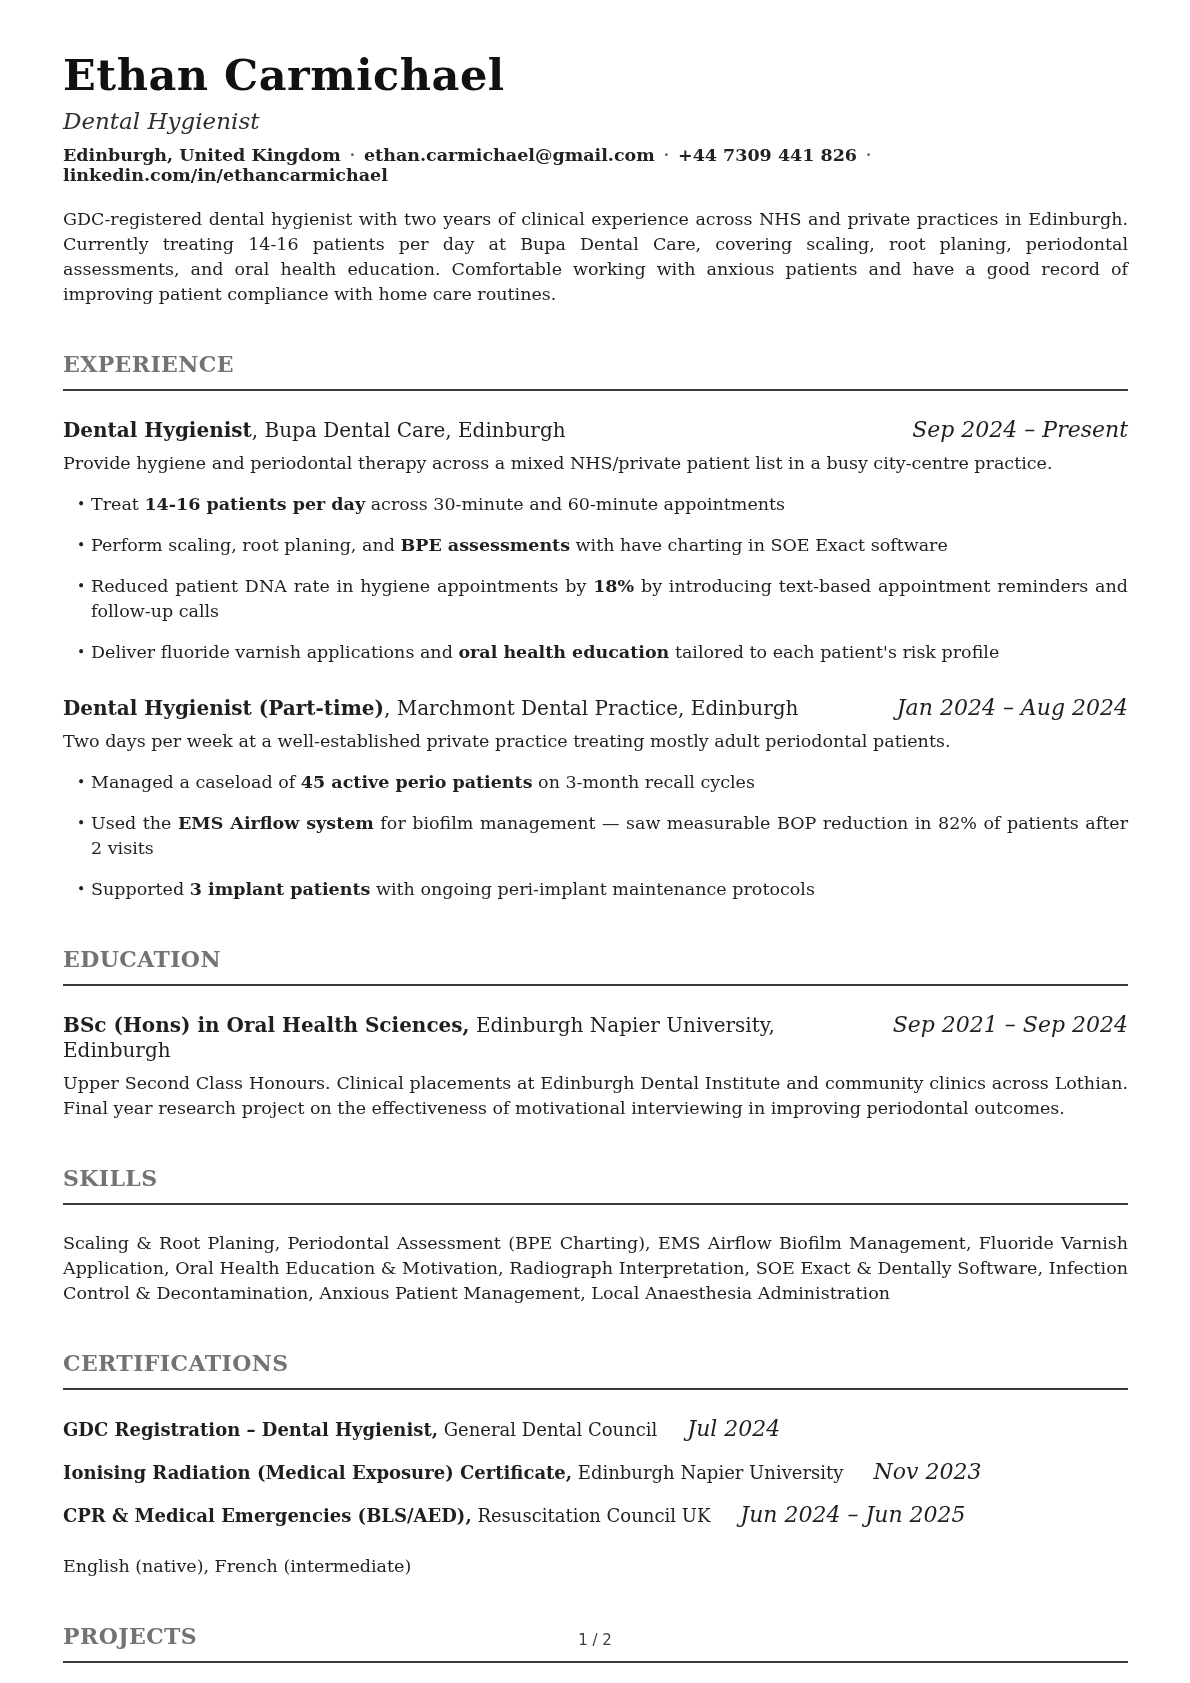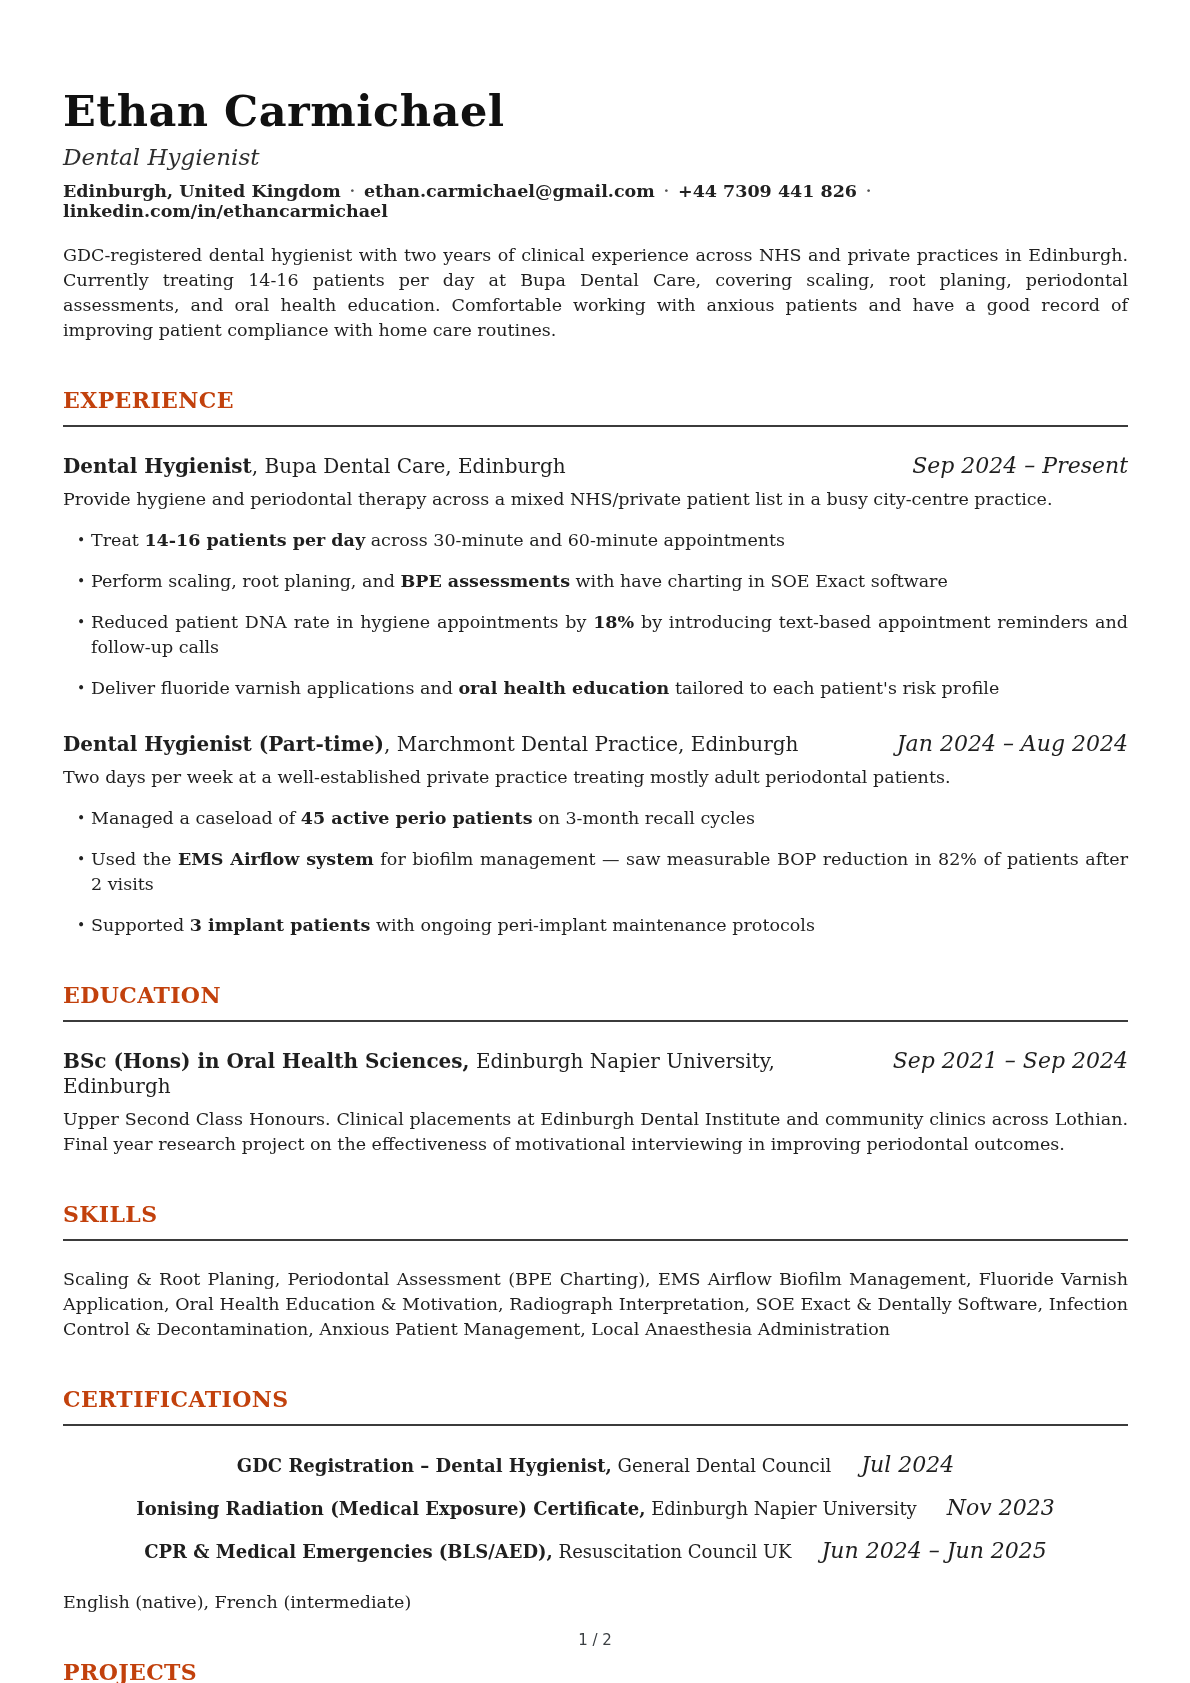--- a/index.html
+++ b/index.html
@@ -16,21 +16,20 @@
   }
   .content {
     padding: 52px 62px 0 63px;
   }
   .name {
     font-size: 43px;
     font-weight: 700;
     color: #111111;
     letter-spacing: 0.5px;
     line-height: 1.1;
-    margin-top: 36px;
   }
   .job-headline {
     margin-top: 9px;
     font-size: 23px;
     font-style: italic;
     color: #2e2e2e;
   }
   .contact-line {
     margin-top: 11px;
     font-size: 17.5px;
@@ -48,21 +47,21 @@
     margin-top: 22px;
     font-size: 17.5px;
     line-height: 25px;
     text-align: justify;
   }
   .sec-h {
     margin-top: 44px;
     font-size: 22px;
     font-weight: 700;
     letter-spacing: 0.4px;
-    color: #c2410c;
+    color: #737373;
     padding-bottom: 12px;
     border-bottom: 2px solid #3b3b3b;
   }
   .entry { margin-top: 26px; }
   .entry + .entry { margin-top: 30px; }
   .entry-head {
     display: flex;
     justify-content: space-between;
     align-items: baseline;
   }
@@ -106,21 +105,21 @@
     color: #222222;
   }
   .plain-par {
     margin-top: 26px;
     font-size: 17.5px;
     line-height: 25px;
     text-align: justify;
   }
   .cert-row {
     display: flex;
-    justify-content: center;
+    justify-content: flex-start;
     align-items: baseline;
     margin-top: 17px;
     font-size: 18px;
     line-height: 25px;
   }
   .cert-row:first-of-type { margin-top: 26px; }
   .cert-title { font-size: 18px; }
   .footer {
     position: absolute;
     bottom: 34px;

